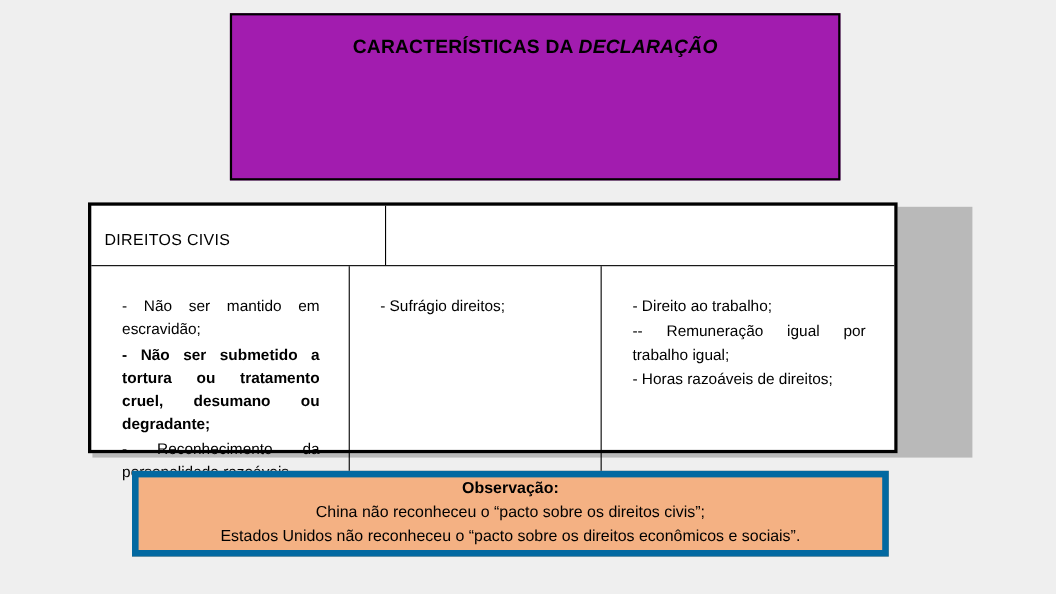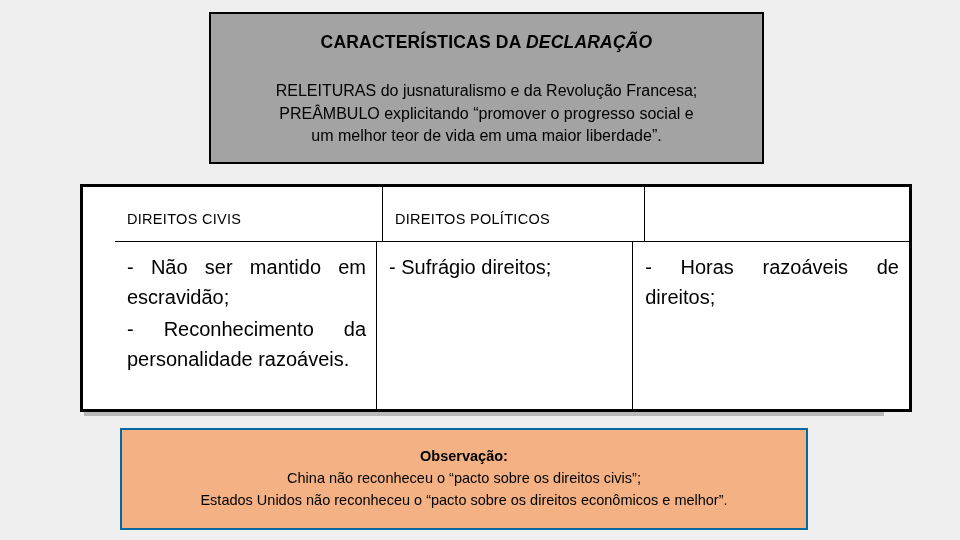--- a/index.html
+++ b/index.html
@@ -16,21 +16,21 @@
     position: relative;
   }
 
   
   .title-box {
     position: absolute;
     left: 209px;
     top: 12px;
     width: 555px;
     height: 152px;
-    background: #a3a3a3;
+    background: #a21caf;
     border: 2px solid #000;
     box-sizing: border-box;
     display: flex;
     flex-direction: column;
     align-items: center;
     justify-content: flex-start;
     padding-top: 18px;
   }
   .title-heading {
     font-size: 17.5px;
@@ -55,28 +55,27 @@
     left: 84px;
     top: 188px;
     width: 800px;
     height: 228px;
     background: #b9b9b9;
   }
   .table-box {
     position: absolute;
     left: 80px;
     top: 184px;
-    width: 832px;
+    width: 736px;
     height: 228px;
     background: #ffffff;
     border: 3px solid #000;
     box-sizing: border-box;
     display: flex;
     flex-direction: column;
-    padding-left: 32px;
   }
   .table-header-row {
     display: flex;
     height: 54px;
     border-bottom: 1.5px solid #000;
     flex: 0 0 auto;
   }
   .table-body-row {
     display: flex;
     flex: 1 1 auto;
@@ -88,44 +87,44 @@
   .col-1 { width: 268px; border-right: 1.5px solid #000; }
   .col-2 { width: 262px; border-right: 1.5px solid #000; }
   .col-3 { flex: 1 1 auto; }
 
   .col-head {
     font-size: 14.5px;
     letter-spacing: 0.3px;
     padding-top: 14px;
   }
   .cell-list {
-    font-size: 20px;
+    font-size: 14px;
     line-height: 1.52;
-    margin: 0;
+    margin: 16px;
     padding: 0;
     list-style: none;
   }
   .cell-list li {
     margin: 0 0 1px 0;
   }
   .justify li {
     text-align: justify;
     text-align-last: left;
   }
   .bold { font-weight: bold; }
 
   
   .note-box {
     position: absolute;
     left: 120px;
     top: 428px;
     width: 688px;
-    height: 102px;
+    height: 78px;
     background: #f4b183;
-    border: 2px solid #0369a1;
+    border: 6px solid #0369a1;
     box-sizing: border-box;
     display: flex;
     flex-direction: column;
     align-items: center;
     justify-content: center;
     padding: 4px 8px;
   }
   .note-title {
     font-size: 14.5px;
     font-weight: bold;
@@ -137,56 +136,51 @@
     text-align: left;
   }
 </style>
 </head>
 <body>
 
 <div class="title-box">
   <div class="title-heading">
     <span>CARACTERÍSTICAS DA </span><span class="ital">DECLARAÇÃO</span>
   </div>
-  <div class="title-body">
-    <div>RELEITURAS do jusnaturalismo e da Revolução Francesa;</div>
-    <div>PREÂMBULO explicitando “promover o progresso social e</div>
-    <div>um melhor teor de vida em uma maior liberdade”.</div>
-  </div>
 </div>
 
 <div class="table-shadow"></div>
 <div class="table-box">
 
   <div class="table-header-row">
     <div class="col col-1">
       <div class="col-head">DIREITOS CIVIS</div>
     </div>
-    <div class="col col-2">
-      <div class="col-head">DIREITOS POLÍTICOS</div>
-    </div>
   </div>
 
   <div class="table-body-row">
     <div class="col col-1">
       <ul class="cell-list justify">
         <li>- Não ser mantido em escravidão;</li>
+        <li class="bold">- Não ser submetido a tortura ou tratamento cruel, desumano ou degradante;</li>
         <li>- Reconhecimento da personalidade razoáveis.</li>
       </ul>
     </div>
     <div class="col col-2">
       <ul class="cell-list">
         <li>- Sufrágio direitos;</li>
       </ul>
     </div>
     <div class="col col-3">
       <ul class="cell-list justify">
+        <li>- Direito ao trabalho;</li>
+        <li>-- Remuneração igual por trabalho igual;</li>
         <li>- Horas razoáveis de direitos;</li>
       </ul>
     </div>
   </div>
 </div>
 
 <div class="note-box">
   <div class="note-title">Observação:</div>
   <div class="note-line">China não reconheceu o “pacto sobre os direitos civis”;</div>
-  <div class="note-line">Estados Unidos não reconheceu o “pacto sobre os direitos econômicos e melhor”.</div>
+  <div class="note-line">Estados Unidos não reconheceu o “pacto sobre os direitos econômicos e sociais”.</div>
 </div>
 
 </body></html>

